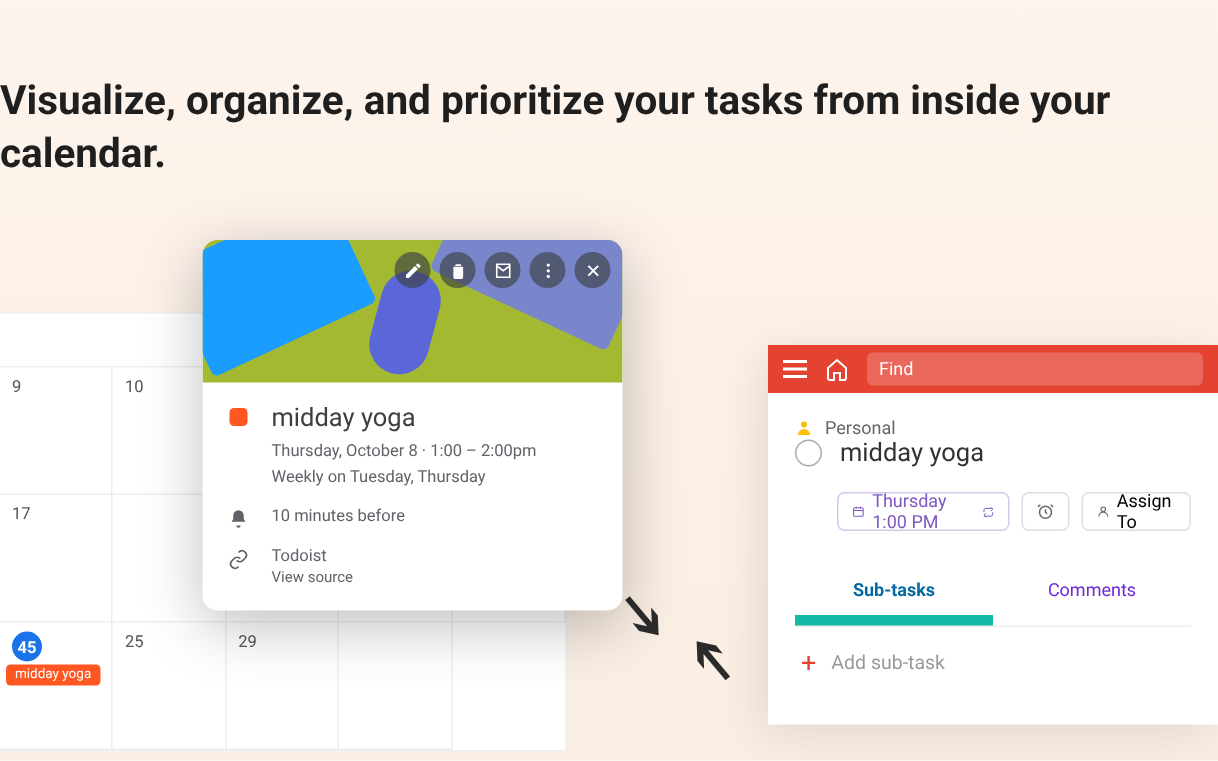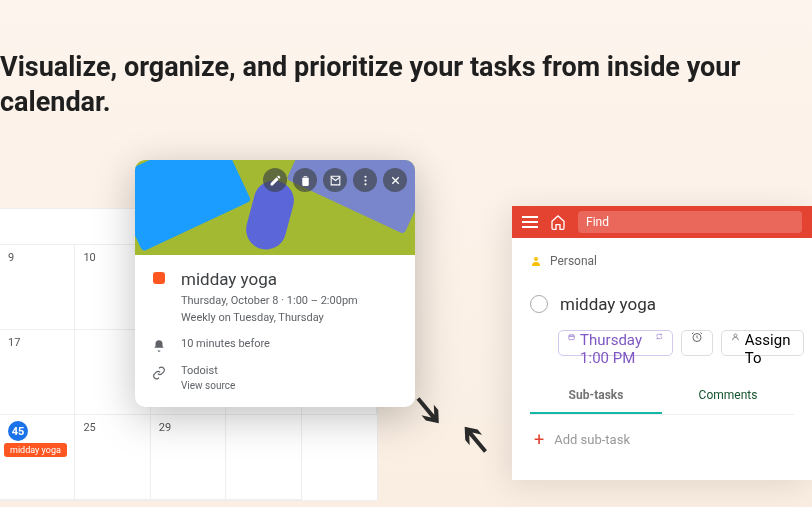--- a/index.html
+++ b/index.html
@@ -23,38 +23,38 @@
 .pt-row{display:flex;gap:14px;margin-bottom:10px}
 .pt-ico{width:16px;flex-shrink:0;display:flex;justify-content:center;padding-top:3px}
 .sq{width:12px;height:12px;background:#ff5722;border-radius:3px}
 .pt-main{flex:1}
 .pt-title{font-size:17px;color:#3c4043;margin-bottom:4px}
 .pt-sub{font-size:11px;color:#5f6368;line-height:1.5}
 .pt-link{font-size:10px;color:#5f6368}
 .search-ico{width:14px;height:14px;stroke:#5f6368;stroke-width:2;fill:none}
 .bell{width:14px;height:14px;fill:#5f6368}
 .link-ico{width:14px;height:14px;stroke:#5f6368;stroke-width:2;fill:none}
-.td{position:absolute;right:0;top:206px;width:300px;background:#fff;box-shadow:-5px 5px 30px rgba(0,0,0,0.1)}
+.td{position:absolute;right:0;top:230px;width:300px;background:#fff;box-shadow:-5px 5px 30px rgba(0,0,0,0.1)}
 .td-bar{height:32px;background:#e44332;display:flex;align-items:center;padding:0 10px;gap:12px}
 .td-ham{display:flex;flex-direction:column;gap:3px;cursor:pointer}
 .td-ham span{width:16px;height:2px;background:#fff}
 .td-home{width:16px;height:16px;stroke:#fff;stroke-width:2;fill:none}
 .td-find{flex:1;height:22px;background:rgba(255,255,255,0.2);border-radius:4px;padding:0 8px;display:flex;align-items:center;color:#fff;font-size:12px}
 .td-body{padding:16px 18px}
-.td-crumb{display:flex;align-items:center;gap:8px;font-size:12px;color:#666;margin-bottom:26px}
+.td-crumb{display:flex;align-items:center;gap:8px;font-size:12px;color:#666;margin-bottom:0}
 .td-person{width:12px;height:12px;fill:#fac000}
 .td-task{display:flex;align-items:center;gap:12px;margin-bottom:16px}
 .td-circle{width:18px;height:18px;border:1.5px solid #aaa;border-radius:50%;cursor:pointer}
 .td-task-t{font-size:17px;color:#333}
 .td-meta{display:flex;gap:8px;margin-left:28px;margin-bottom:22px}
-.pill{display:flex;gap:5px;height:26px;padding:0 9px;border:1px solid #ddd;border-radius:5px;font-size:15px;cursor:pointer}
+.pill{display:flex;align-items:center;gap:5px;height:26px;padding:0 9px;border:1px solid #ddd;border-radius:5px;font-size:12px;cursor:pointer}
 .pill.date{color:#7e57c2;border-color:#d4c8ee}
 .td-tabs{display:flex;border-bottom:1px solid #eee}
-.td-tab{flex:1;text-align:center;padding:10px 0;font-size:12px;color:#14532d;cursor:pointer}
-.td-tab.active{color:#737373;font-weight:700;border-bottom:2px solid #14b8a6}
+.td-tab{flex:1;text-align:center;padding:10px 0;font-size:12px;color:#6d28d9;cursor:pointer}
+.td-tab.active{color:#0369a1;font-weight:700;border-bottom:7px solid #14b8a6}
 .td-add{display:flex;align-items:center;gap:10px;padding:14px 4px;color:#999;font-size:13px;cursor:pointer}
 .plus{color:#e44332;font-size:18px;font-weight:400}
 .arrow{position:absolute;font-size:34px;color:#2a2a2a;transform-origin:center}
 .ar1{left:415px;top:390px;transform:rotate(50deg) scaleX(1.3)}
 .ar2{left:460px;top:420px;transform:rotate(230deg) scaleX(1.3)}
 </style>
 </head>
 <body>
 
 <div class="headline">Visualize, organize, and prioritize your tasks from inside your calendar.</div>

